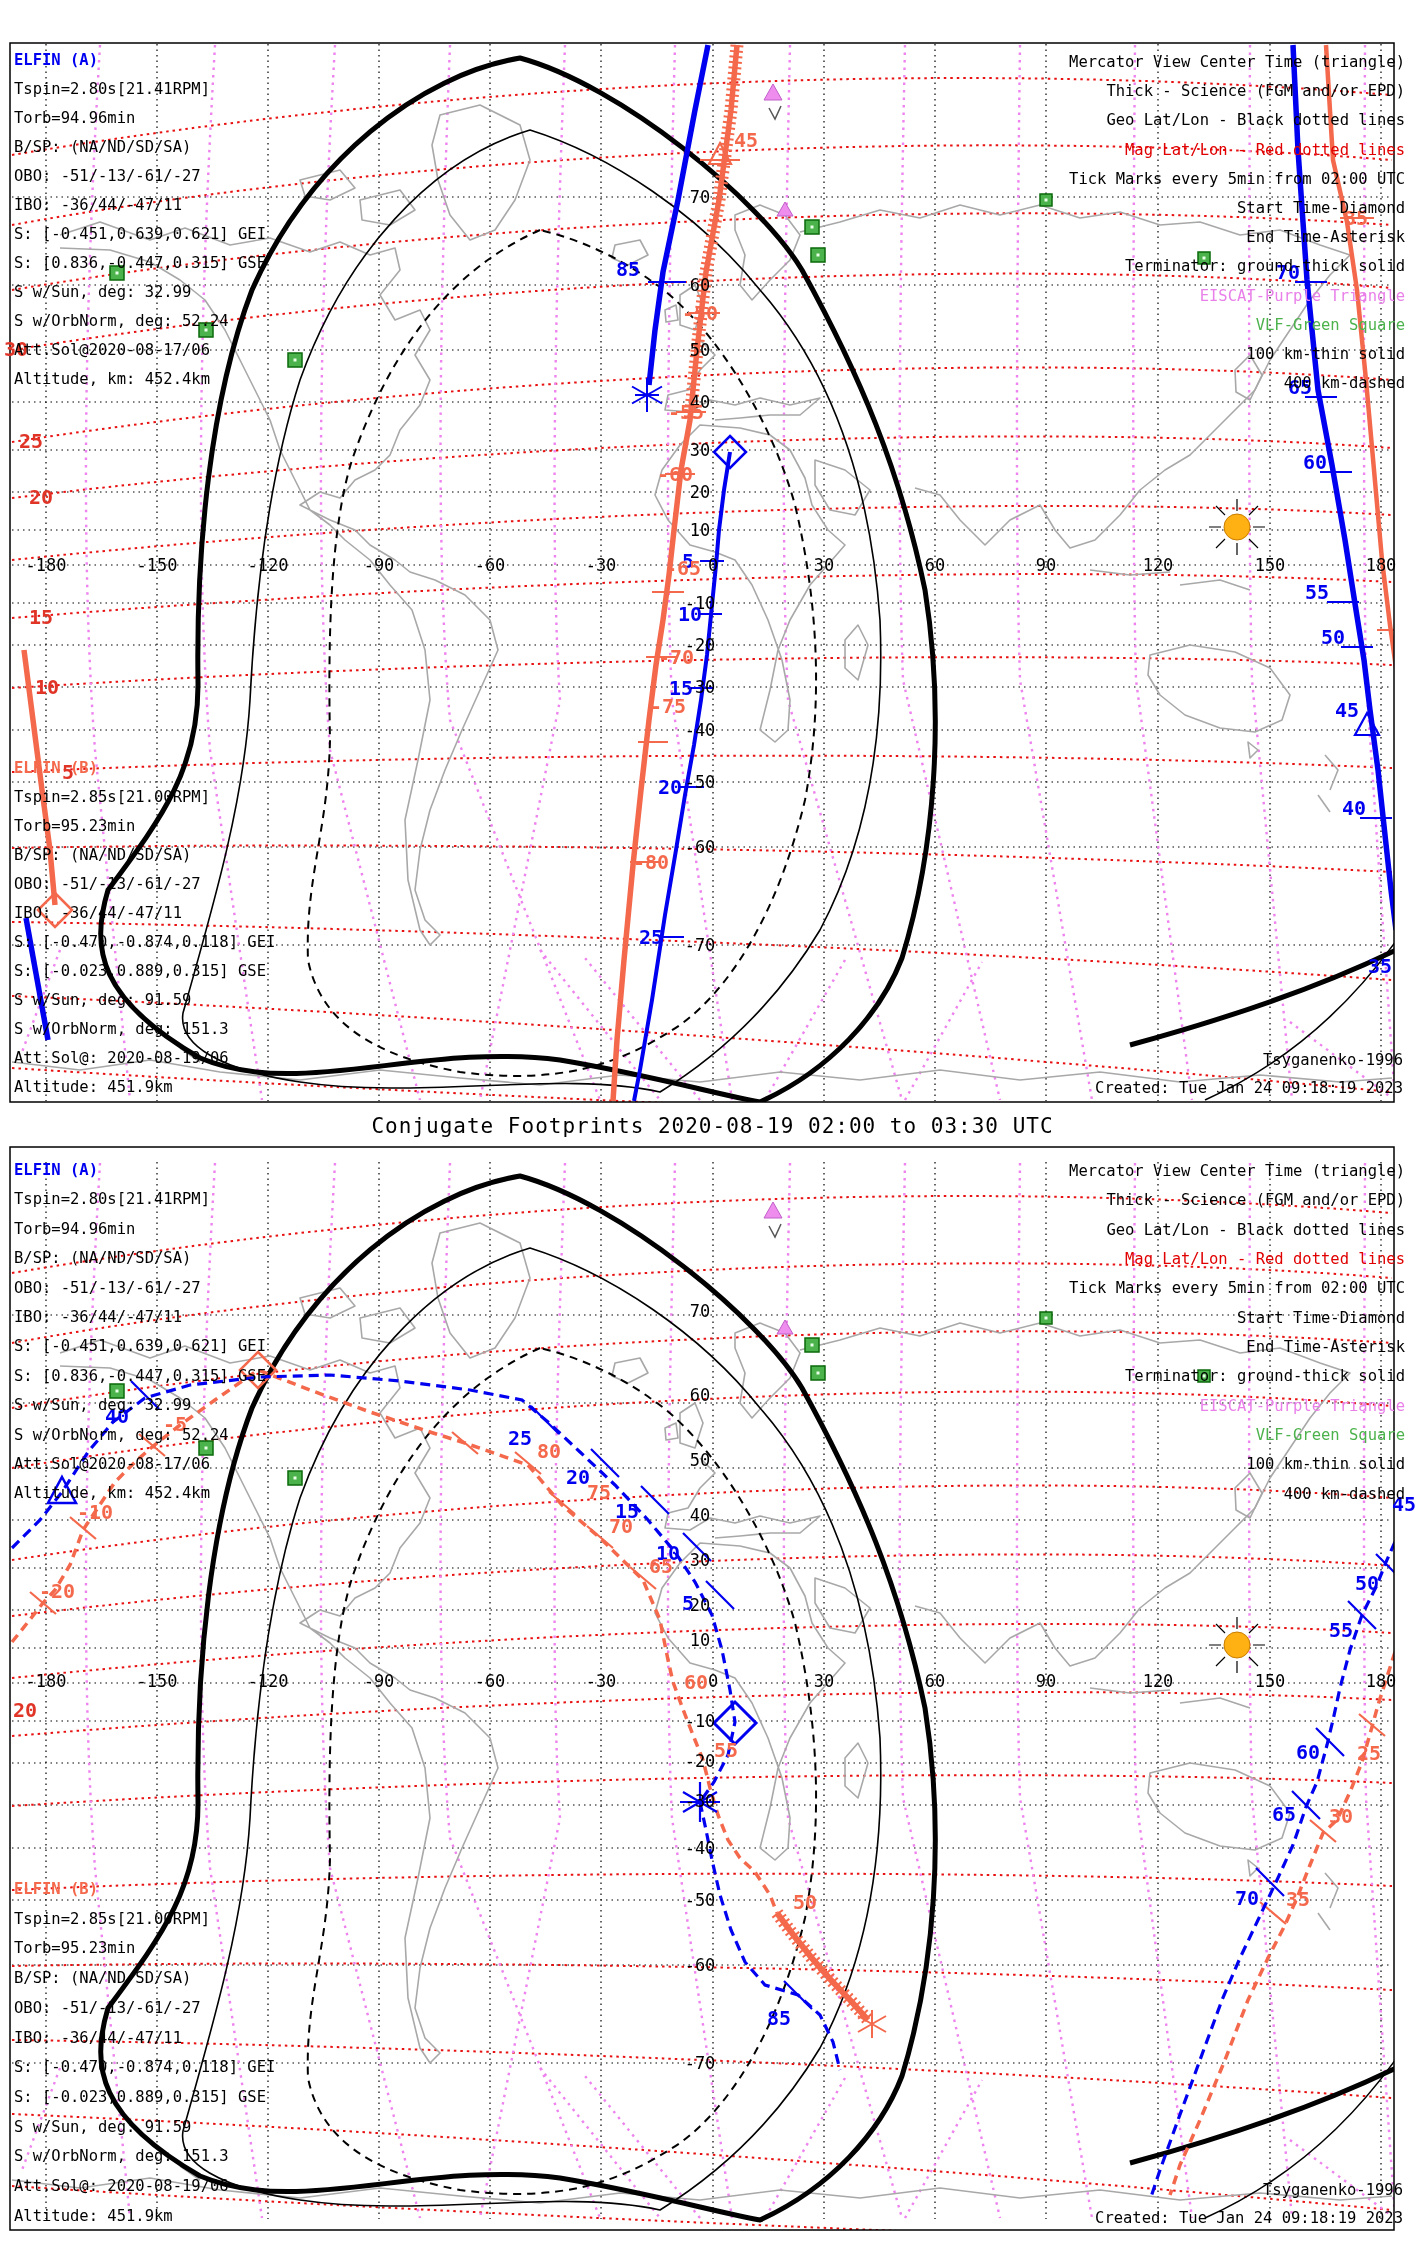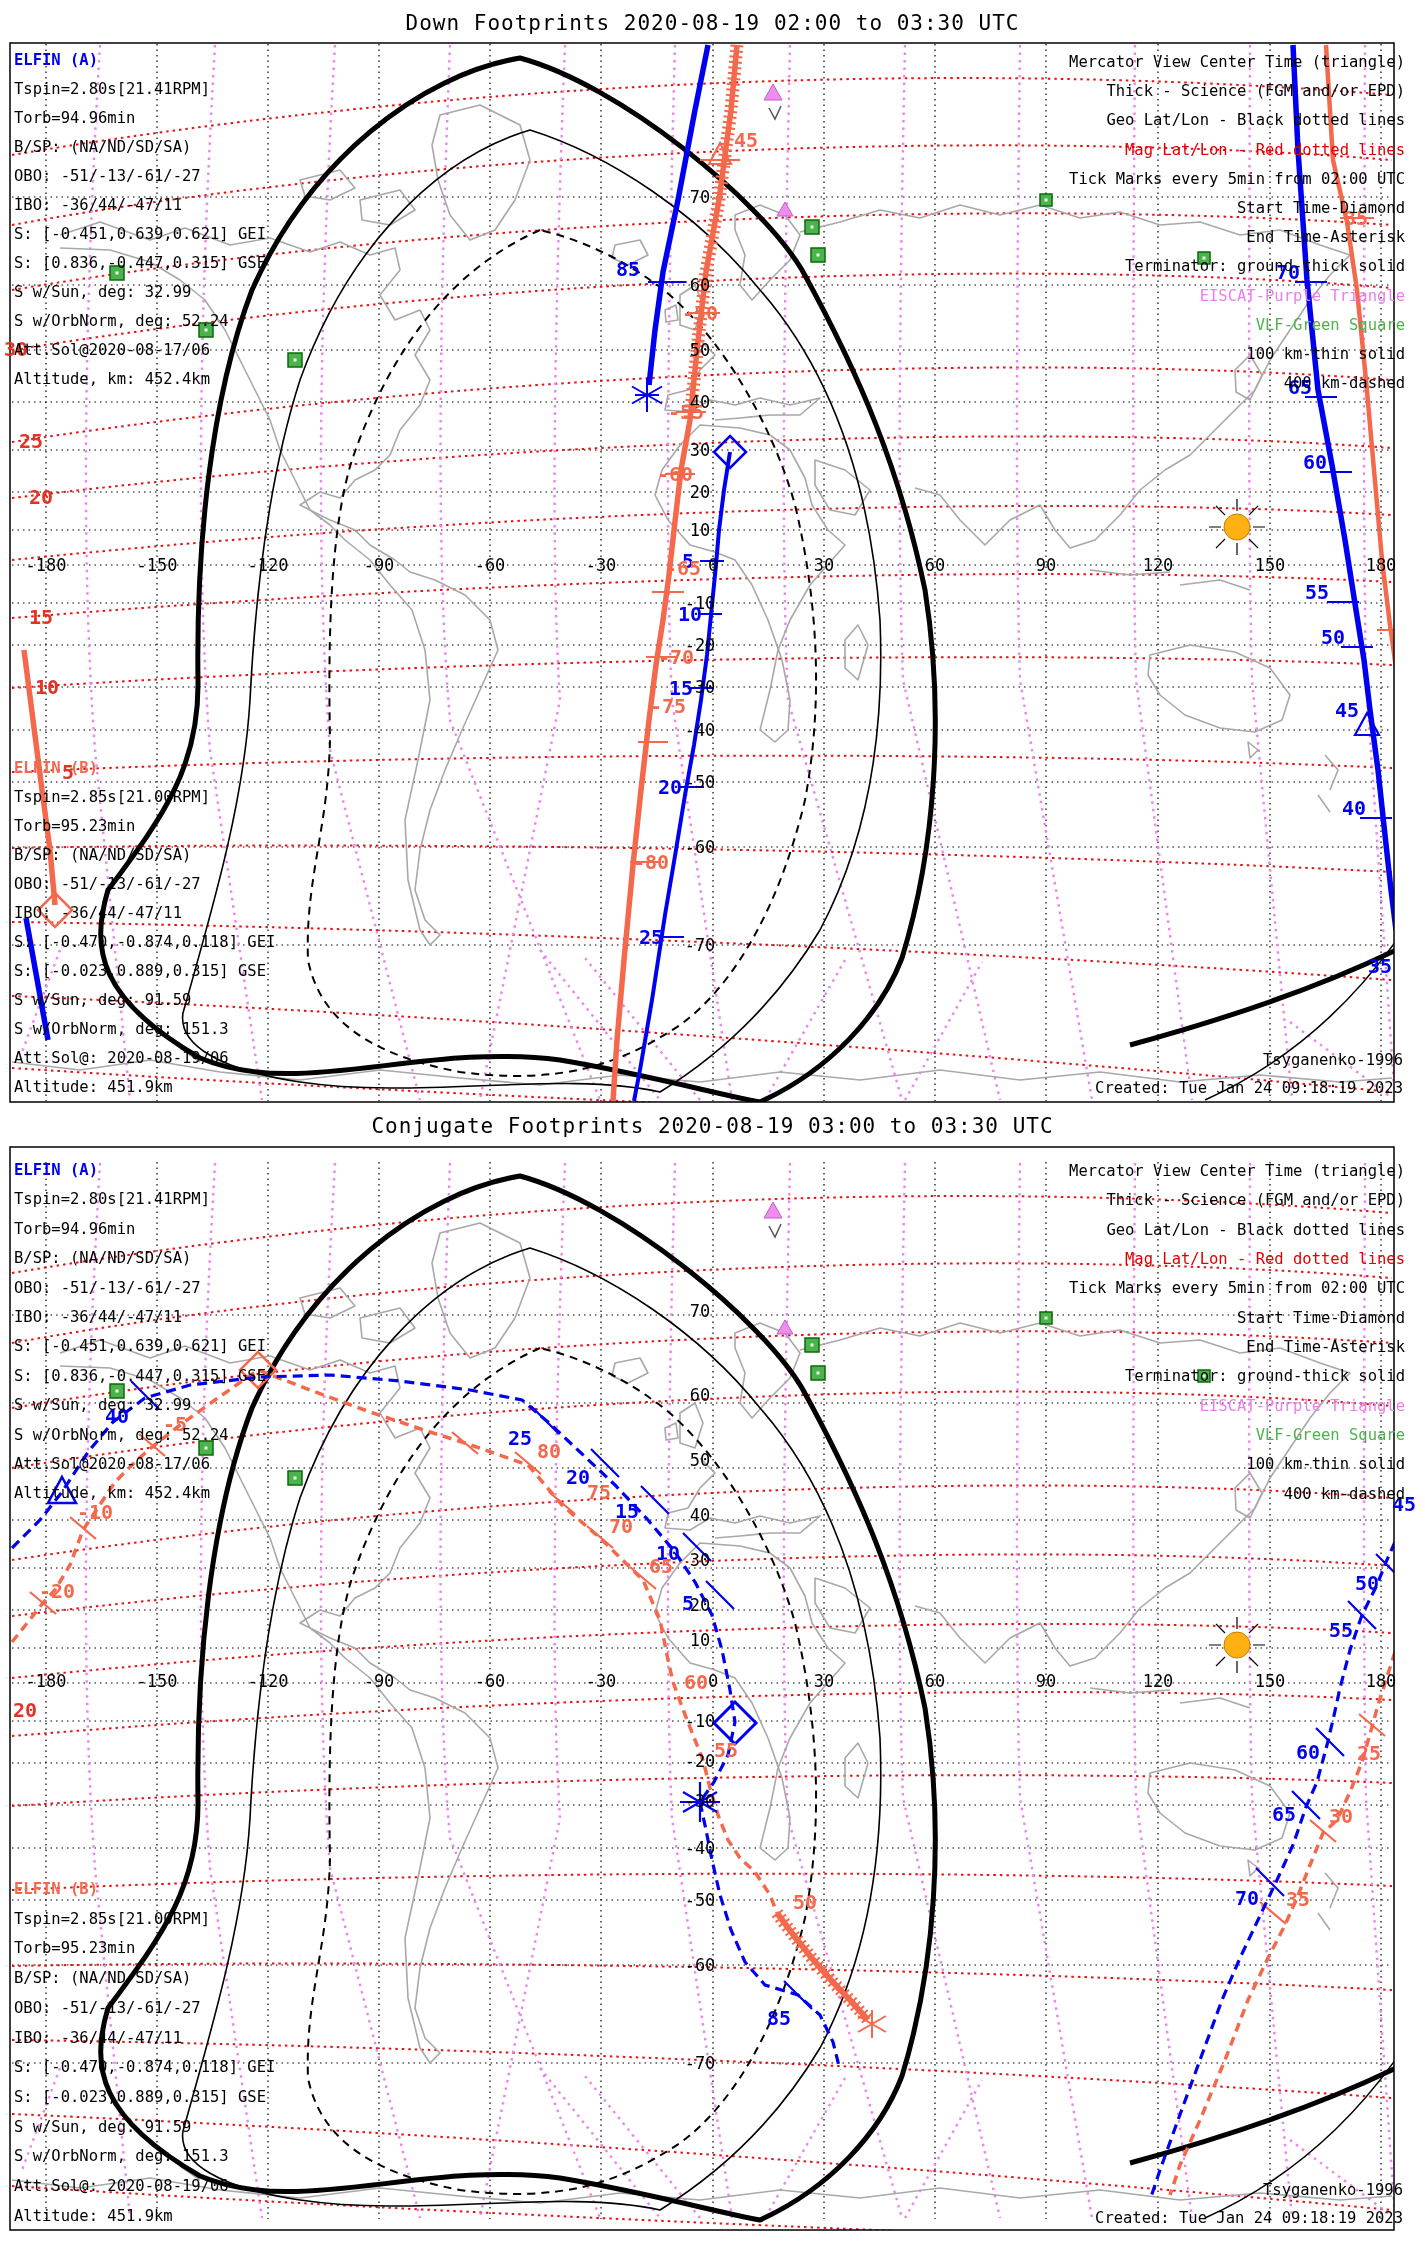--- a/index.html
+++ b/index.html
@@ -243,22 +243,21 @@
       <path stroke-width="2.2" d="M131,1381 L159,1409 M531,1406 L559,1434 M591,1449 L619,1477 M641,1486 L669,1514 M683,1533 L711,1561 M706,1581 L734,1609 M784,1981 L812,2009 M1376,1554 L1404,1582 M1348,1601 L1376,1629 M1316,1728 L1344,1756 M1292,1791 L1320,1819 M1256,1868 L1284,1896"></path>
       <path d="M735,1702 L756,1723 735,1744 714,1723 Z" stroke-width="3"></path>
       <path d="M700,1782 V1822 M683,1792 L717,1812 M683,1812 L717,1792 M680,1802 H720" stroke-width="2.2"></path>
       <path d="M62,1477 L76,1503 L48,1503 Z" stroke-width="2.5"></path>
     </g>
   </g>
   <rect x="10" y="1147" width="1384" height="1083" fill="none" stroke="#000" stroke-width="1.5"></rect>
 </svg>
 
 <div class="overlay">
-  <div class="ptitle" style="top:23px">Down Footprints 2020-08-19 02:00 to 03:30 UTC</div>
-  <div class="ptitle" style="top:1126px">Conjugate Footprints 2020-08-19 03:00 to 03:30 UTC</div>
+  <div class="ptitle" style="top:1126px">Conjugate Footprints 2020-08-19 02:00 to 03:30 UTC</div>
 
   <div>
         <div class="mlbl geo" style="left: 46px; top: 565px;">-180</div>
         <div class="mlbl geo" style="left: 157px; top: 565px;">-150</div>
         <div class="mlbl geo" style="left: 268px; top: 565px;">-120</div>
         <div class="mlbl geo" style="left: 379px; top: 565px;">-90</div>
         <div class="mlbl geo" style="left: 490px; top: 565px;">-60</div>
         <div class="mlbl geo" style="left: 601px; top: 565px;">-30</div>
         <div class="mlbl geo" style="left: 713px; top: 565px;">0</div>
         <div class="mlbl geo" style="left: 824px; top: 565px;">30</div>

